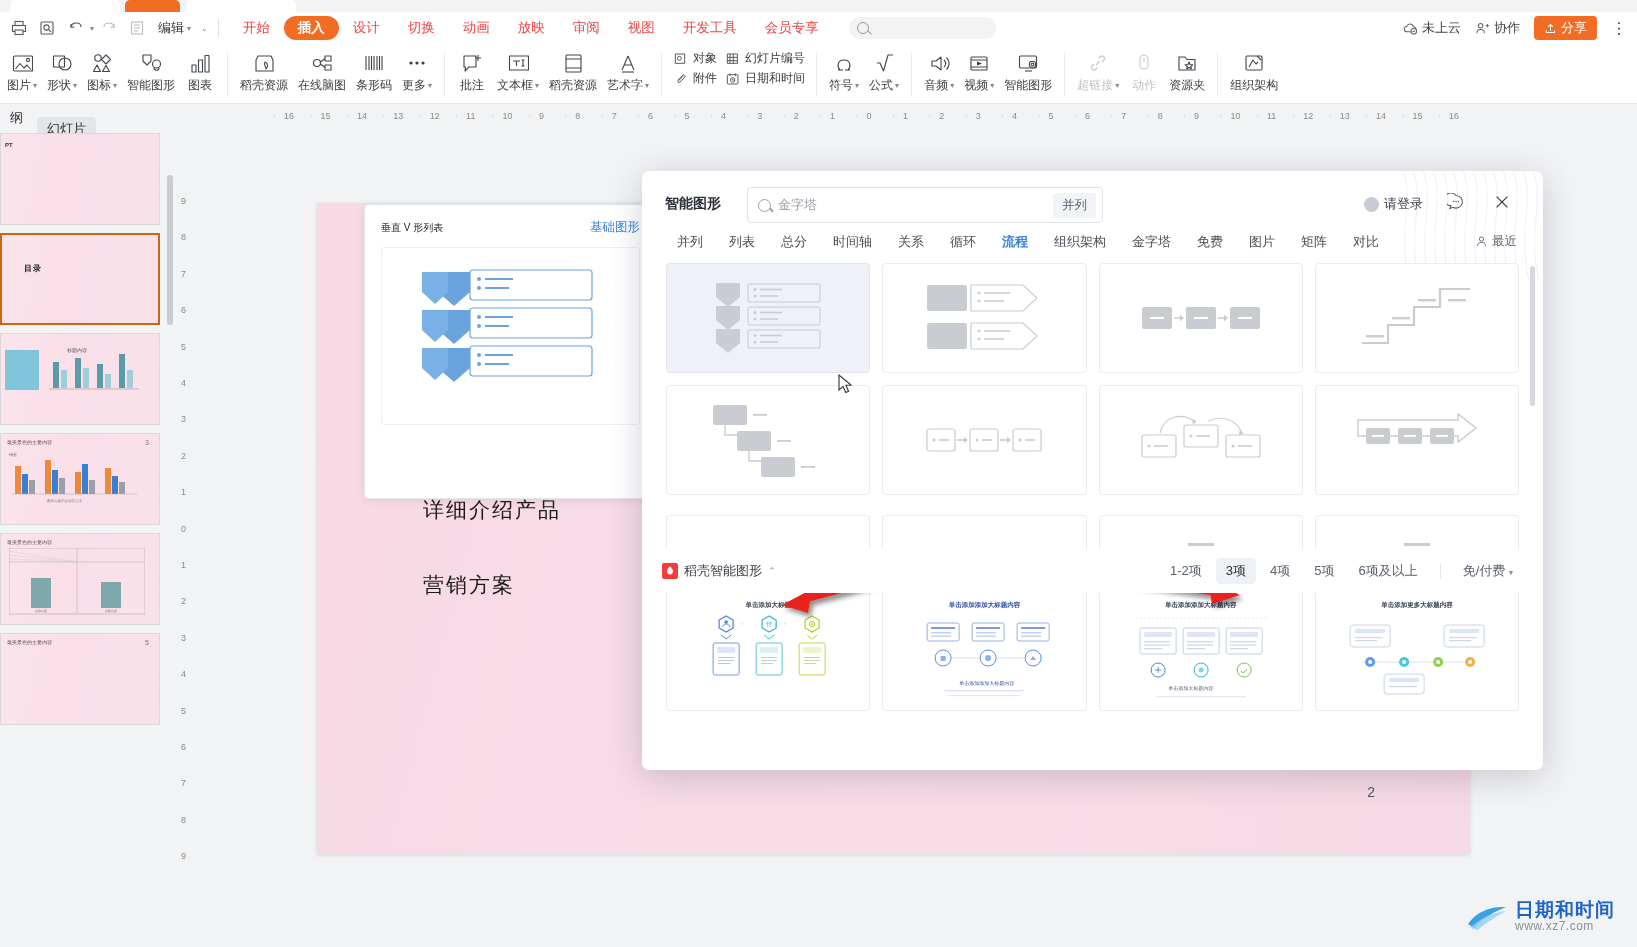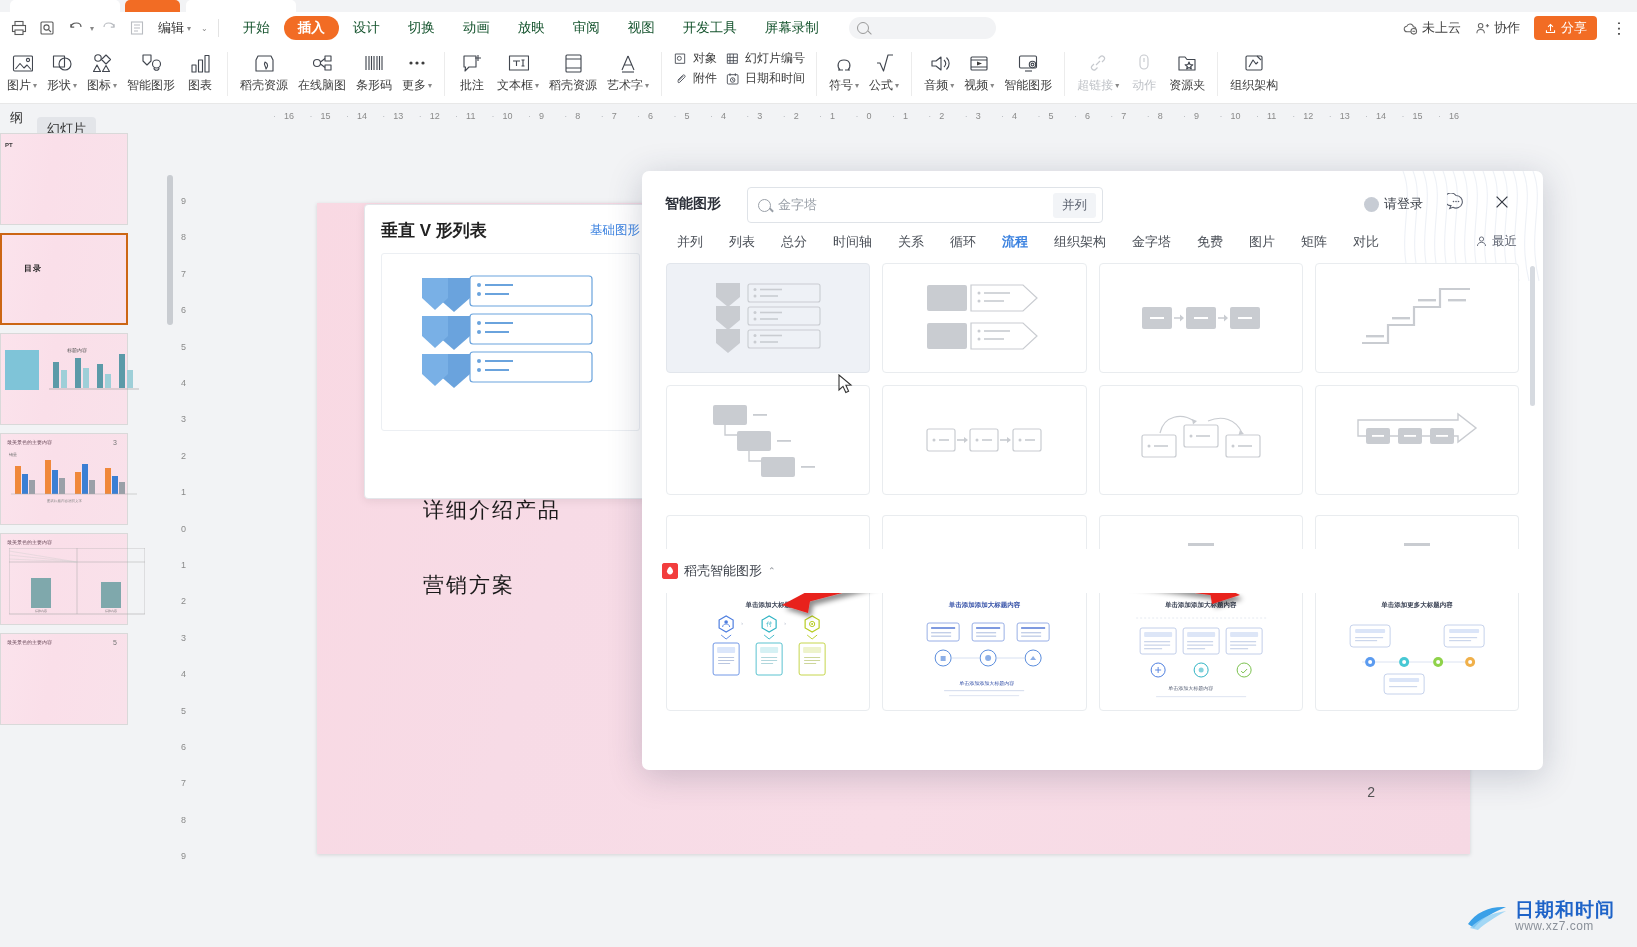--- a/index.html
+++ b/index.html
@@ -22,21 +22,21 @@
     position:absolute; top:12px; left:0; width:1637px; height:32px;
     background:#fff; display:flex; align-items:center; padding-left:6px;
   }
   .qa { display:flex; align-items:center; gap:2px; }
   .qa .ic { width:26px; height:24px; display:flex; align-items:center; justify-content:center; color:#5a5a5a; }
   .qa .ic svg { display:block; }
   .editbtn { display:flex; align-items:center; gap:3px; font-size:13px; color:#333; padding:0 4px; margin-left:2px;}
   .caret { font-size:8px; color:#888; }
   .vsep { width:1px; height:18px; background:#e3e3e3; margin:0 10px; }
   .mainmenu { display:flex; align-items:center; gap:0px; }
-  .mi { padding:3px 14px; font-size:13.5px; color:#14532d; border-radius:13px; white-space:nowrap; }
+  .mi { padding:3px 14px; font-size:13.5px; color:#ef4444; border-radius:13px; white-space:nowrap; }
   .mi.active { background:#f26c24; color:#fff; font-weight:bold; }
   .searchbox {
     margin-left:16px; width:147px; height:22px; background:#f2f3f5; border-radius:11px;
     display:flex; align-items:center; padding:0 8px; gap:5px;
   }
   .searchbox .mag { width:12px; height:12px; border:1.4px solid #9a9a9a; border-radius:50%; position:relative;}
   .searchbox .mag:after{content:"";position:absolute;width:5px;height:1.4px;background:#9a9a9a;transform:rotate(45deg);right:-4px;bottom:0px;}
   .rightmenu { position:absolute; right:10px; top:0; height:32px; display:flex; align-items:center; gap:14px; }
   .rm-item { display:flex; align-items:center; gap:4px; font-size:13px; color:#444; }
   .share-btn {
@@ -63,21 +63,21 @@
   .rsmall { display:flex; flex-direction:column; gap:3px; padding:2px 4px 0 4px;}
   .rsmall .row { display:flex; align-items:center; gap:5px; font-size:12px; color:#3d3d3d; white-space:nowrap;}
   .rsmall .row .gi { width:15px; height:15px; display:flex; align-items:center; justify-content:center;}
 
   
   .sidebar { position:absolute; top:105px; left:0; width:176px; height:842px; background:#f2f3f5; }
   .sb-tabs { display:flex; align-items:center; gap:4px; height:26px; padding-left:0px; font-size:13px;}
   .sb-tab { padding:3px 10px; border-radius:4px; color:#333;}
   .sb-tab.active { background:#e3e5e9;margin-top:22px; }
   .sb-list { position:absolute; top:28px; left:0; width:176px; height:814px; overflow:hidden;}
-  .thumb { position:relative; margin:0 0 8px 0; width:128px; height:92px; border:1px solid #d9d9d9; background:#fff; }
+  .thumb { position:relative; margin:0 0 8px 0; width:160px; height:92px; border:1px solid #d9d9d9; background:#fff; }
   .thumb.sel { border:2px solid #cc6614; }
   .thumb .slidebg { position:absolute; inset:0; background:linear-gradient(100deg,#fbe3ec 0%,#fadfe9 40%,#f9e1ea 100%); }
   .sb-scroll { position:absolute; right:3px; top:70px; width:6px; height:150px; background:#c9ccd1; border-radius:3px;}
 
   
   .ruler-h {
     position:absolute; top:105px; left:176px; width:1461px; height:22px; background:#f2f3f5;
     font-size:9px; color:#8a8a8a; overflow:hidden;
   }
   .ruler-v {
@@ -98,21 +98,21 @@
   .slide-txt2 { position:absolute; left:106px; top:368px; font-size:21px; color:#1a1a1a; letter-spacing:2px;}
   .slide-num { position:absolute; right:95px; bottom:54px; font-size:14px; color:#555;}
 
   
   .preview {
     position:absolute; left:364px; top:204px; width:293px; height:295px;
     background:#fff; border:1px solid #e3e6ea; border-radius:4px; box-shadow:0 2px 10px rgba(0,0,0,.08);
     padding:14px 16px;
   }
   .pv-head { display:flex; justify-content:space-between; align-items:center; }
-  .pv-title { font-size:17px; font-weight:bold; color:#222; }
+  .pv-title { font-size:10px; font-weight:normal; color:#222; }
   .pv-link { font-size:12.5px; color:#3b82e0; }
   .pv-box { margin-top:11px; height:178px; border:1px solid #eceff3; border-radius:3px; position:relative;}
   .pv-desc { margin-top:9px; font-size:12px; line-height:19px; color:#8a8f96; }
 
   
   .dialog {
     position:absolute; left:642px; top:171px; width:901px; height:599px;
     background:#fff; border-radius:7px; box-shadow:0 6px 34px rgba(40,50,80,.22);
     overflow:hidden;
   }
@@ -224,21 +224,21 @@
   <div class="mainmenu" id="mainmenu">
       <div class="mi">开始</div>
       <div class="mi active">插入</div>
       <div class="mi">设计</div>
       <div class="mi">切换</div>
       <div class="mi">动画</div>
       <div class="mi">放映</div>
       <div class="mi">审阅</div>
       <div class="mi">视图</div>
       <div class="mi">开发工具</div>
-      <div class="mi">屏幕录制</div>
+      <div class="mi">会员专享</div>
     </div>
   <div class="searchbox">
     <span class="mag"></span>
     <span></span>
   </div>
   <div class="rightmenu">
     <div class="rm-item">
       <svg width="15" height="15" viewBox="0 0 16 16" fill="none" stroke="#666" stroke-width="1.1">
           <path d="M4.5 11.5h6.5a2.7 2.7 0 0 0 0-5.4 3.6 3.6 0 0 0-6.9-.6A2.6 2.6 0 0 0 4.5 11.5z"></path>
           <circle cx="11.5" cy="11" r="3" fill="#fff" stroke="#666"></circle>
@@ -1072,20 +1072,29 @@
     <div class="fb-left">
       <span class="fb-logo">
         <svg width="16" height="16" viewBox="0 0 16 16">
             <rect width="16" height="16" rx="3" fill="#f23d3d"></rect>
             <path d="M8 3.5c-1.6 1.4-3 2.8-3 4.8 0 1.8 1.3 3.2 3 3.2s3-1.4 3-3.2c0-2-1.4-3.4-3-4.8z" fill="#fff"></path>
           </svg>
       </span>
       <span>稻壳智能图形</span>
       <span style="font-size:9px;color:#8a8f96;">⌃</span>
     </div>
+    <div class="fb-right" id="filteropts">
+        <span class="fpill">1-2项</span>
+        <span class="fpill on">3项</span>
+        <span class="fpill">4项</span>
+        <span class="fpill">5项</span>
+        <span class="fpill">6项及以上</span>
+        <span class="fsep"></span>
+        <span class="fpill"><span>免/付费</span> <span class="caret">▾</span></span>
+      </div>
   </div>
 
   <div class="grid-area2">
     <div class="grid4">
       <div class="tcard">
         <div class="tc-title">单击添加大标题</div>
         <svg width="100%" height="122" viewBox="0 0 190 122">
           <g>
             <polygon points="46,30 53,26 60,30 60,38 53,42 46,38" fill="none" stroke="#4f7fe0" stroke-width="1.2"></polygon>
             <circle cx="53" cy="32" r="1.8" fill="#4f7fe0"></circle>

